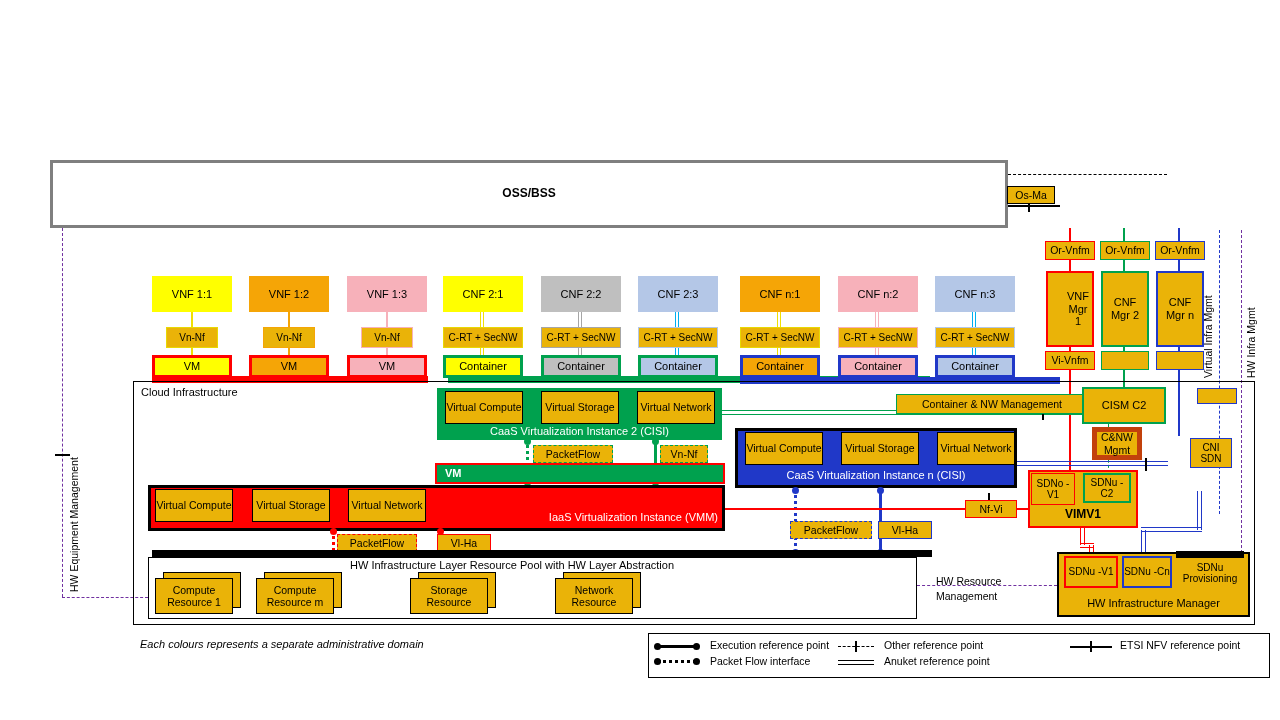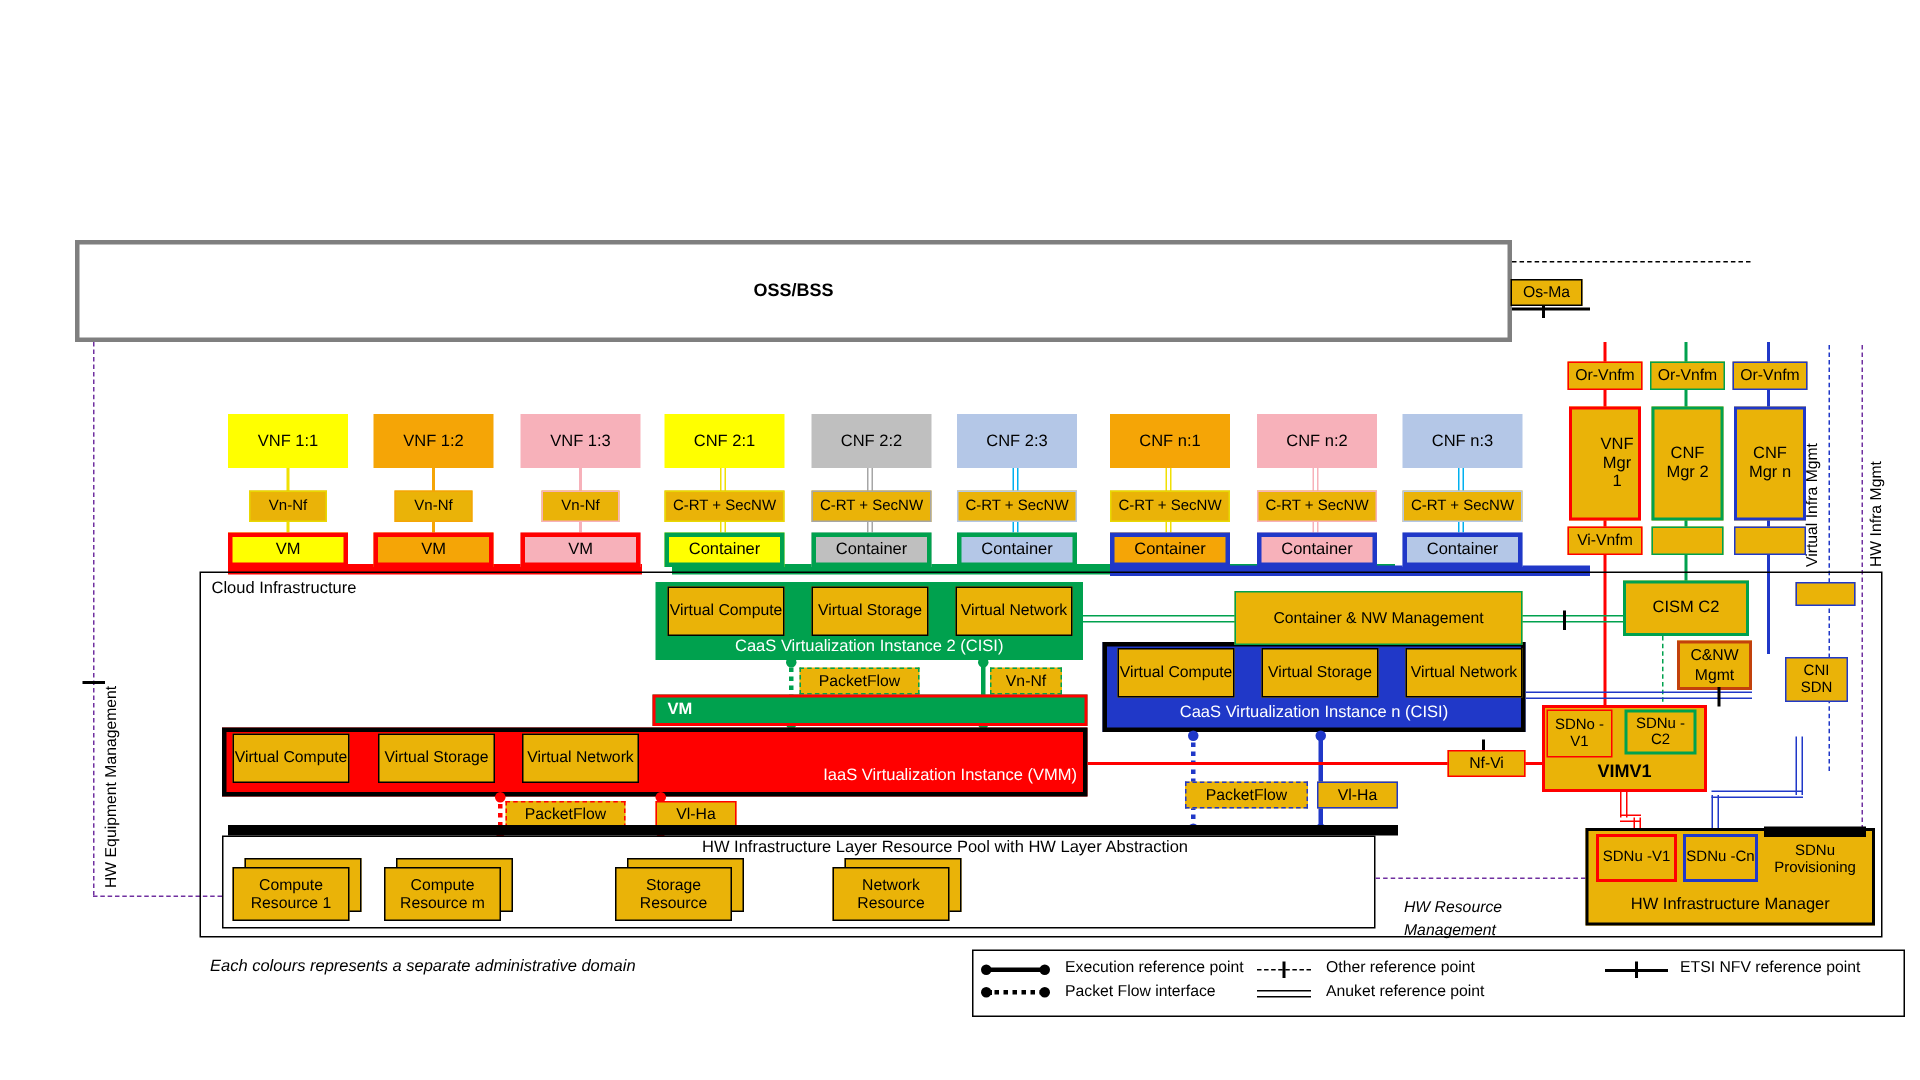--- a/index.html
+++ b/index.html
@@ -242,30 +242,30 @@
   <div class="dot" style="left:877px;top:549px;background:#2038C8;"></div>
   <div class="box f105 wh" style="left:790px;top:521px;width:82px;height:18px;border:1.2px dashed #2038C8;">
       <span>PacketFlow</span>
     </div>
   <div class="box f105 wh" style="left:878px;top:521px;width:54px;height:18px;border:1.5px solid #2038C8;">
       <span>Vl-Ha</span>
     </div>
 
   <div class="ln" style="left:722px;top:410px;width:360px;height:5px;border-top:1.5px solid #00A14E;border-bottom:1.5px solid #00A14E;box-sizing:border-box;"></div>
   <div class="ln" style="left:1042px;top:407px;width:1.5px;height:13px;background:#000;"></div>
-  <div class="box f105 wh" style="left:823px;top:394px;width:192px;height:36px;border:1.5px solid #00A14E;">
+  <div class="box f105 wh" style="left:896px;top:394px;width:192px;height:20px;border:1.5px solid #00A14E;">
       <span>Container &amp; NW Management</span>
     </div>
 
   <div class="box f11 wh" style="left:1082px;top:387px;width:84px;height:37px;border:2px solid #00A14E;">
       <span>CISM C2</span>
     </div>
   <div class="ln" style="left:1108px;top:424px;width:0;height:49px;border-left:1.5px dashed #00A14E;"></div>
   <div class="box wh" style="left:1197px;top:388px;width:40px;height:16px;border:1.5px solid #2038C8;"></div>
-  <div class="box f105 wh" style="left:1118px;top:427px;width:50px;height:33px;border:2px solid #c2410c;">
+  <div class="box f105 wh" style="left:1092px;top:427px;width:50px;height:33px;border:5px solid #c2410c;">
       <span>C&amp;NW Mgmt</span>
     </div>
 
   <div class="ln" style="left:1017px;top:461px;width:151px;height:5px;border-top:1.5px solid #2038C8;border-bottom:1.5px solid #2038C8;box-sizing:border-box;"></div>
   <div class="ln" style="left:1145px;top:458px;width:1.5px;height:13px;background:#000;"></div>
 
   <div class="box f10 wh" style="left:1190px;top:438px;width:42px;height:30px;border:1.5px solid #2038C8;">
       <span>CNI SDN</span>
     </div>
 
@@ -288,41 +288,41 @@
   <div class="ln" style="left:1080px;top:528px;width:5px;height:17px;border-left:1.5px solid #FF0000;border-right:1.5px solid #FF0000;box-sizing:border-box;"></div>
   <div class="ln" style="left:1080px;top:543px;width:14px;height:5px;border-top:1.5px solid #FF0000;border-bottom:1.5px solid #FF0000;box-sizing:border-box;"></div>
   <div class="ln" style="left:1089px;top:545px;width:5px;height:12px;border-left:1.5px solid #FF0000;border-right:1.5px solid #FF0000;box-sizing:border-box;"></div>
 
   <div class="ln" style="left:1197px;top:491px;width:5px;height:39px;border-left:1.5px solid #2038C8;border-right:1.5px solid #2038C8;box-sizing:border-box;"></div>
   <div class="ln" style="left:1141px;top:527px;width:61px;height:5px;border-top:1.5px solid #2038C8;border-bottom:1.5px solid #2038C8;box-sizing:border-box;"></div>
   <div class="ln" style="left:1141px;top:530px;width:5px;height:27px;border-left:1.5px solid #2038C8;border-right:1.5px solid #2038C8;box-sizing:border-box;"></div>
 
   <div class="ln" style="left:152px;top:550px;width:780px;height:7px;background:#000;"></div>
   <div class="ln" style="left:148px;top:557px;width:769px;height:62px;border:1.5px solid #000;box-sizing:border-box;"></div>
-  <div class="f11" style="position:absolute;left:350px;top:559px;width:560px;text-align:center;">HW Infrastructure Layer Resource Pool with HW Layer Abstraction</div>
+  <div class="f11" style="position:absolute;left:350px;top:559px;width:560px;text-align:left;">HW Infrastructure Layer Resource Pool with HW Layer Abstraction</div>
 
   <div class="box wh" style="left:163px;top:572px;width:78px;height:36px;border:1.2px solid #000;"></div>
   <div class="box f105 wh" style="left:155px;top:578px;width:78px;height:36px;border:1.2px solid #000;">
       <span>Compute Resource 1</span>
     </div>
   <div class="box wh" style="left:264px;top:572px;width:78px;height:36px;border:1.2px solid #000;"></div>
   <div class="box f105 wh" style="left:256px;top:578px;width:78px;height:36px;border:1.2px solid #000;">
       <span>Compute Resource m</span>
     </div>
   <div class="box wh" style="left:418px;top:572px;width:78px;height:36px;border:1.2px solid #000;"></div>
   <div class="box f105 wh" style="left:410px;top:578px;width:78px;height:36px;border:1.2px solid #000;">
       <span>Storage Resource</span>
     </div>
   <div class="box wh" style="left:563px;top:572px;width:78px;height:36px;border:1.2px solid #000;"></div>
   <div class="box f105 wh" style="left:555px;top:578px;width:78px;height:36px;border:1.2px solid #000;">
       <span>Network Resource</span>
     </div>
 
   <div class="ln" style="left:917px;top:585px;width:140px;height:0;border-top:1.5px dashed #7030A0;"></div>
-  <div class="f105" style="position:absolute;left:936px;top:598px;width:88px;line-height:1.4;font-style:italic;">HW Resource Management</div>
+  <div class="f105" style="position:absolute;left:936px;top:574px;width:88px;line-height:1.4;">HW Resource Management</div>
 
   <div class="box wh" style="left:1057px;top:552px;width:193px;height:65px;border:2px solid #000;justify-content:flex-end;">
     <span class="f11" style="padding-bottom:5px;">HW Infrastructure Manager</span>
   </div>
   <div class="box f10 wh" style="left:1064px;top:556px;width:54px;height:32px;border:2px solid #FF0000;">
       <span>SDNu -V1</span>
     </div>
   <div class="box f10 wh" style="left:1122px;top:556px;width:50px;height:32px;border:2px solid #2038C8;">
       <span>SDNu -Cn</span>
     </div>

